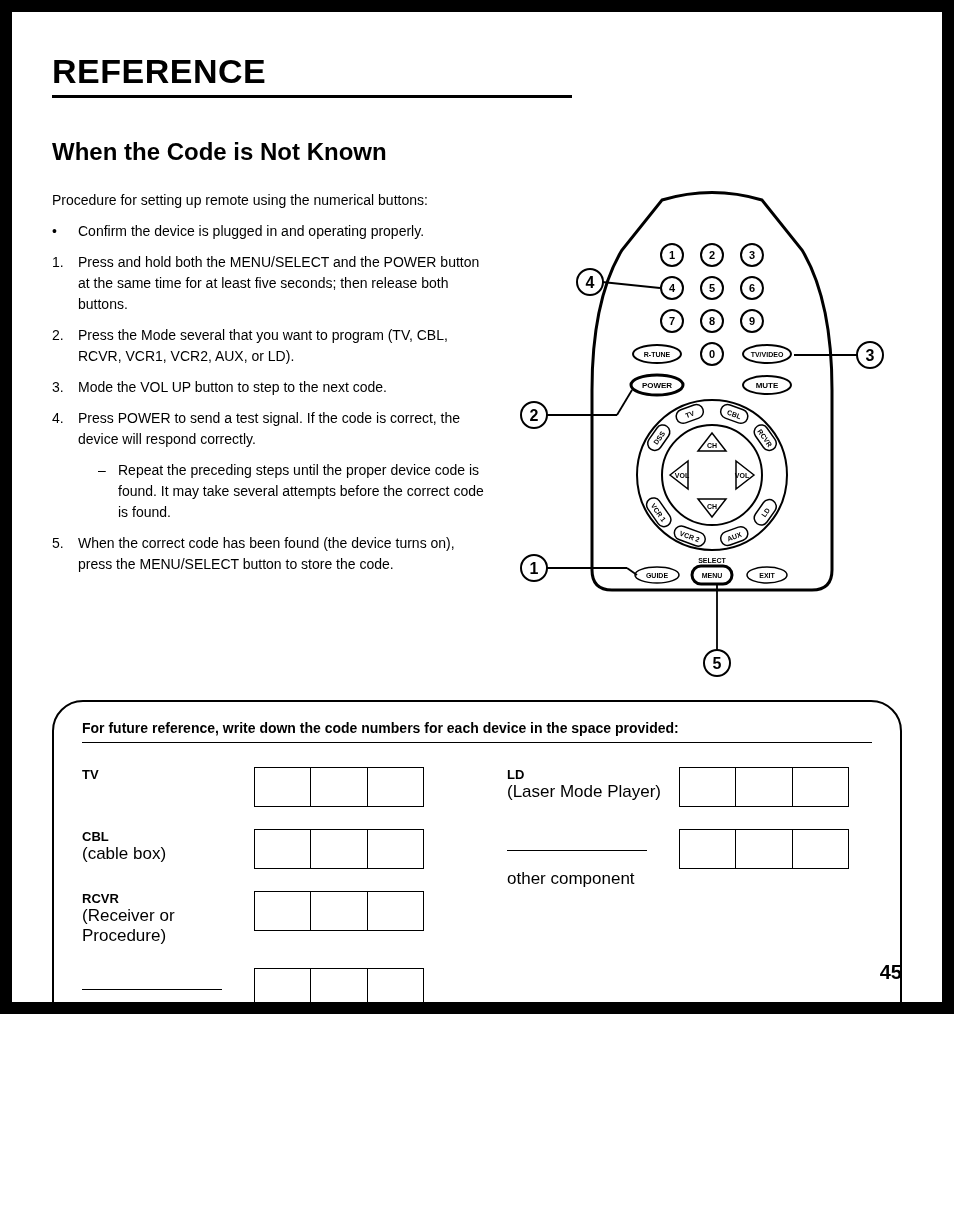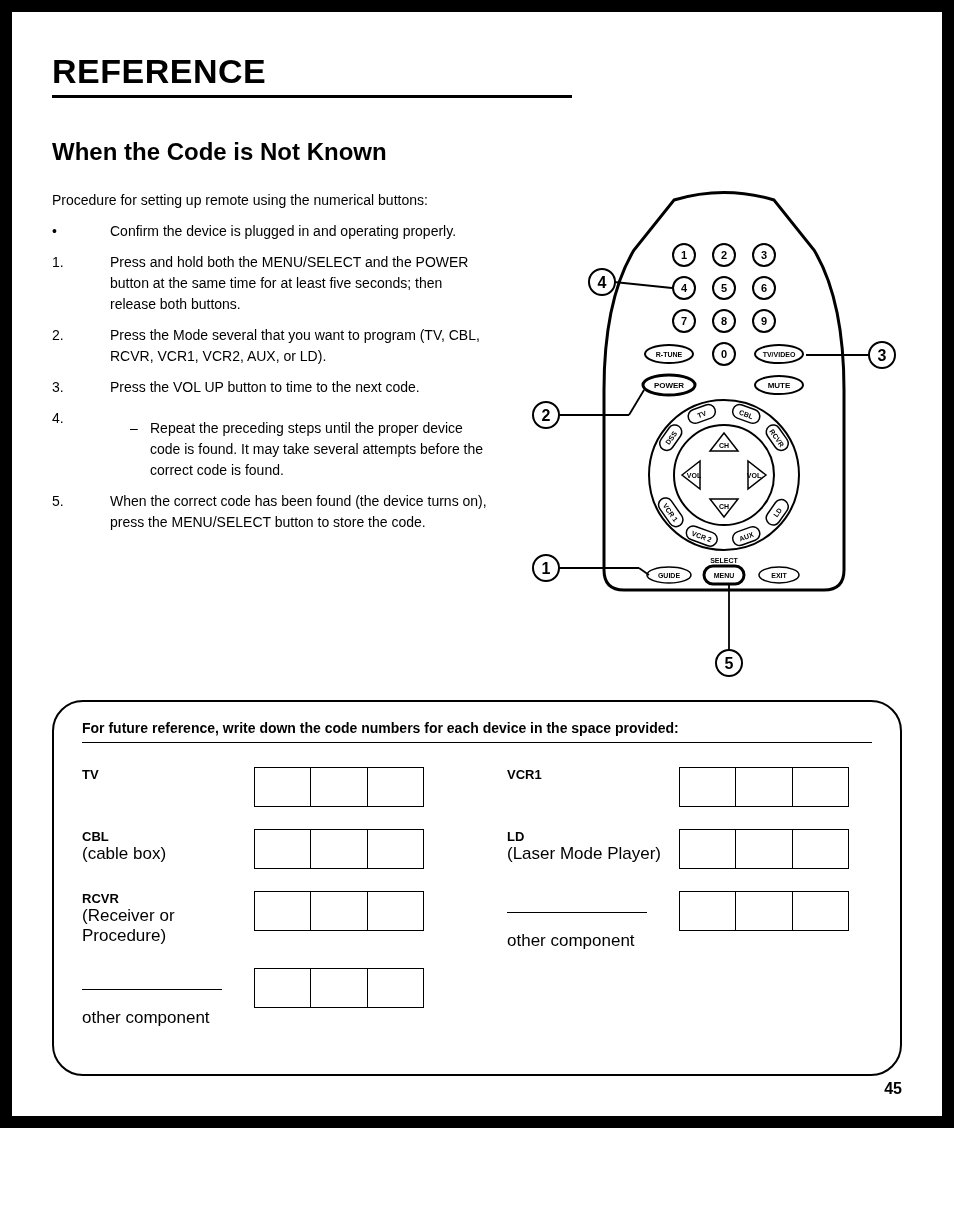--- a/index.html
+++ b/index.html
@@ -4,21 +4,21 @@
 <style>
   * { box-sizing: border-box; }
   body {
     margin: 0;
     background: #fff;
     font-family: Arial, Helvetica, sans-serif;
     color: #000;
   }
   .page {
     width: 954px;
-    height: 1128px;
+    height: 1014px;
     border: 12px solid #000;
     padding: 40px 40px 20px 40px;
     position: relative;
     background: #fff;
   }
   .header-title {
     font-size: 34px;
     font-weight: 900;
     letter-spacing: 0.5px;
     margin-bottom: 4px;
@@ -28,38 +28,38 @@
     width: 520px;
     margin-bottom: 40px;
   }
   .section-title {
     font-size: 24px;
     font-weight: 900;
     margin-bottom: 24px;
   }
   .content-row {
     display: flex;
-    gap: 32px;
+    gap: 20px;
   }
   .text-col {
     flex: 0 0 440px;
     font-size: 14px;
     line-height: 1.5;
   }
   .intro { margin-bottom: 10px; }
   .list { padding-left: 0; margin-top: 0; }
   .list-item {
     display: flex;
     margin-bottom: 10px;
   }
   .list-marker {
     flex: 0 0 26px;
     font-weight: normal;
   }
-  .list-body { flex: 1; margin-left: 32px; }
+  .list-body { flex: 1; }
   .sub-item {
     display: flex;
     margin-top: 10px;
     margin-left: 20px;
   }
   .sub-marker { flex: 0 0 20px; }
   .remote-col {
     flex: 1;
     position: relative;
     height: 480px;
@@ -110,21 +110,21 @@
   .code-boxes .cell {
     flex: 1;
     border-right: 1px solid #000;
   }
   .code-boxes .cell:last-child { border-right: none; }
   .page-number {
     position: absolute;
     bottom: 18px;
     right: 40px;
     font-weight: 900;
-    font-size: 16px;
+    font-size: 20px;
   }
   .callout-circle { font-weight: 900; }
 </style>
 </head>
 <body>
 
 <div class="page">
 
   <div class="header-title">REFERENCE</div>
   <div class="header-rule"></div>
@@ -142,25 +142,26 @@
         <div class="list-item">
             <div class="list-marker">1.</div>
             <div class="list-body">Press and hold both the MENU/SELECT and the POWER button at the same time for at least five seconds; then release both buttons.</div>
           </div>
         <div class="list-item">
             <div class="list-marker">2.</div>
             <div class="list-body">Press the Mode several that you want to program (TV, CBL, RCVR, VCR1, VCR2, AUX, or LD).</div>
           </div>
         <div class="list-item">
             <div class="list-marker">3.</div>
-            <div class="list-body">Press the VOL UP button to time to the next code.</div>
+            <div class="list-body">Mode the VOL UP button to step to the next code.</div>
           </div>
         <div class="list-item">
             <div class="list-marker">4.</div>
           <div class="list-body">
+            <span>Press POWER to send a test signal. If the code is correct, the device will respond correctly.</span>
             <div class="sub-item">
               <div class="sub-marker">–</div>
               <div>Repeat the preceding steps until the proper device code is found. It may take several attempts before the correct code is found.</div>
             </div>
           </div>
         </div>
         <div class="list-item">
             <div class="list-marker">5.</div>
             <div class="list-body">When the correct code has been found (the device turns on), press the MENU/SELECT button to store the code.</div>
           </div>
@@ -326,30 +327,20 @@
             </div>
             <div class="code-boxes">
               <div class="cell"></div>
               <div class="cell"></div>
               <div class="cell"></div>
             </div>
           </div>
         </div>
       <div class="code-col" id="codes-right">
           <div class="code-row">
-            <div class="code-label">
-              <span class="lbl">VCR1</span>
-            </div>
-            <div class="code-boxes">
-              <div class="cell"></div>
-              <div class="cell"></div>
-              <div class="cell"></div>
-            </div>
-          </div>
-          <div class="code-row">
             <div class="code-label"><span class="lbl">LD</span><span class="sub">(Laser Mode Player)</span></div>
             <div class="code-boxes">
               <div class="cell"></div>
               <div class="cell"></div>
               <div class="cell"></div>
             </div>
           </div>
           <div class="code-row">
             <div class="code-label other">
               <div class="line"></div>

